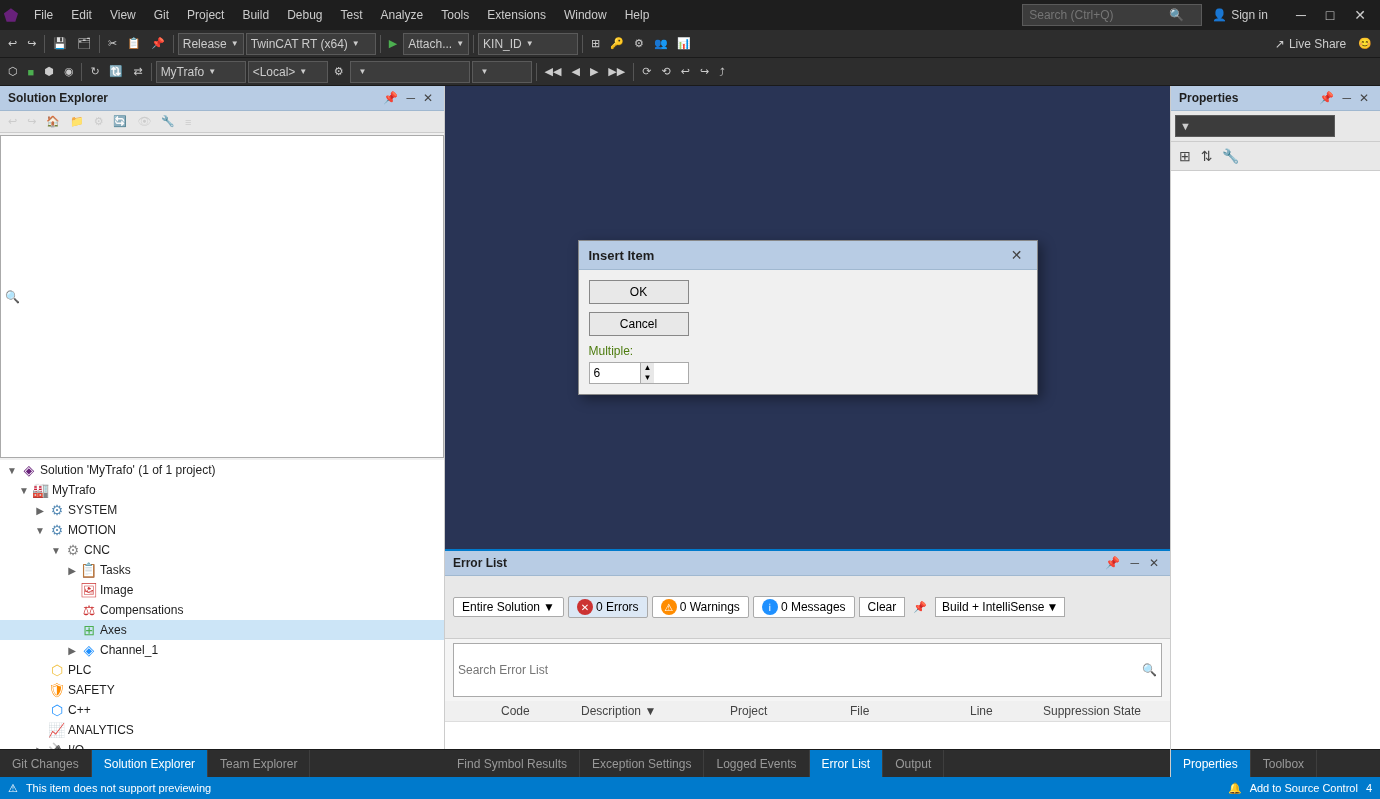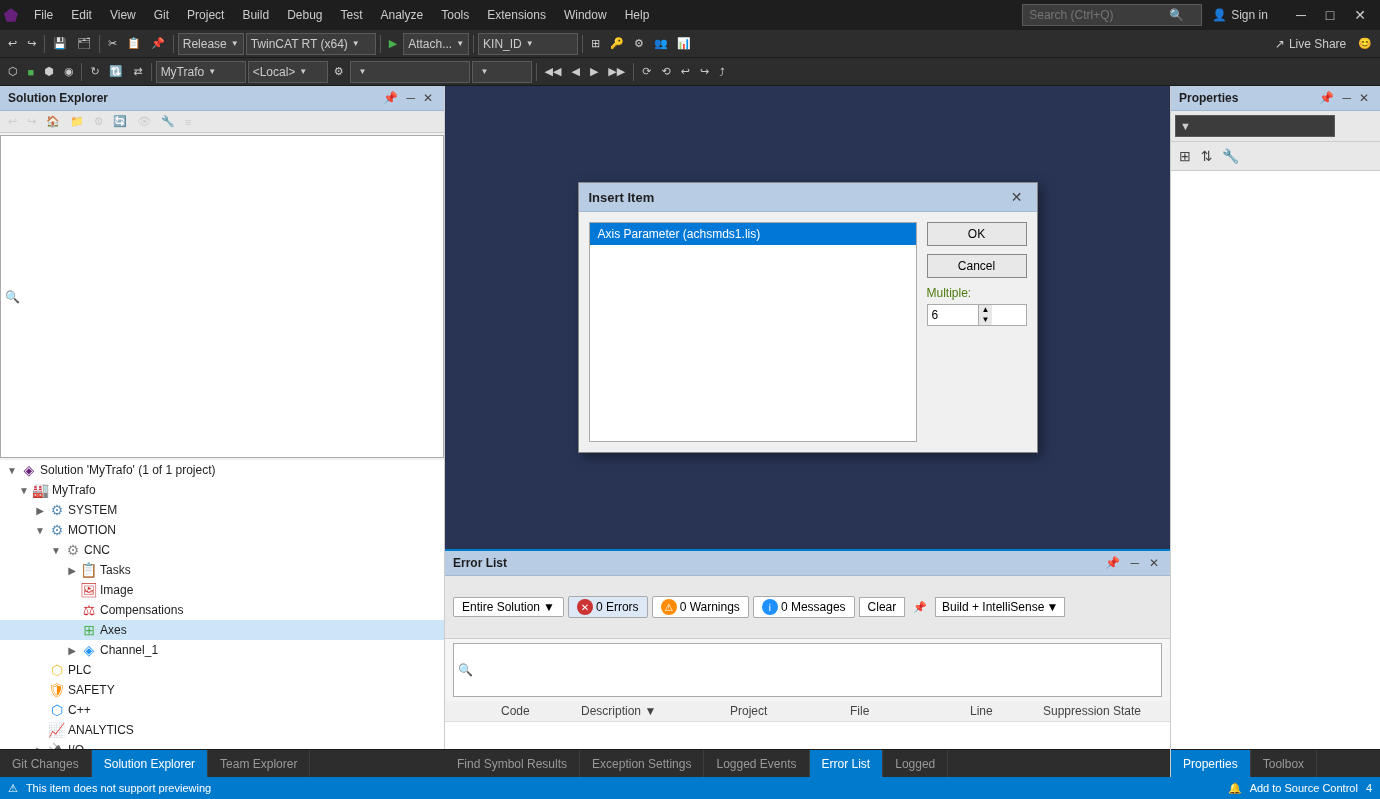--- a/index.html
+++ b/index.html
@@ -361,23 +361,20 @@
 
     <div class="center-area" style="flex:1; position:relative;">
 
       <div class="modal-overlay">
         <div class="modal">
           <div class="modal-header">
             <span class="modal-title">Insert Item</span>
             <span class="modal-close">✕</span>
           </div>
           <div class="modal-body">
-            <div class="modal-list">
-              <div class="modal-list-item selected">Axis Parameter (achsmds1.lis)</div>
-            </div>
             <div class="modal-side">
               <button class="modal-btn primary">OK</button>
               <button class="modal-btn">Cancel</button>
               <div class="modal-multiple">
                 <label>Multiple:</label>
                 <div class="modal-spinner">
                   <input type="text" value="6" style="">
                   <div class="modal-spinner-btns">
                     <button class="spinner-btn">▲</button>
                     <button class="spinner-btn">▼</button>
@@ -417,20 +414,21 @@
           <span>0 Messages</span>
         </div>
         <button class="error-clear-btn">Clear</button>
         <span class="tb-btn">📌</span>
         <div class="build-dropdown">
           <span>Build + IntelliSense</span>
           <span>▼</span>
         </div>
       </div>
       <div class="error-search" style="margin:4px 8px; display:flex; align-items:center; background:white; border:1px solid #aaa; padding:2px 4px;">
+        <input type="text" style="border: none; outline: none; width: 100%; font-size: 12px; color: rgb(102, 102, 102);" placeholder="Search Error List">
         <span>🔍</span>
       </div>
       <div class="error-table">
         <div class="error-table-header">
           <span class="error-col" style="width:40px;"></span>
           <span class="error-col" style="width:80px;">Code</span>
           <span class="error-col" style="flex:1;">
             <span>Description</span>
             <span> ▼</span>
           </span>
@@ -440,21 +438,21 @@
           <span class="error-col" style="width:140px;text-align:center;">Suppression State</span>
         </div>
       </div>
     </div>
 
     <div class="bottom-tabs">
       <span class="bottom-tab">Find Symbol Results</span>
       <span class="bottom-tab">Exception Settings</span>
       <span class="bottom-tab">Logged Events</span>
       <span class="bottom-tab active">Error List</span>
-      <span class="bottom-tab">Logged</span>
+      <span class="bottom-tab">Output</span>
     </div>
   </div>
 
   <div class="properties-panel">
     <div class="panel-header">
       <span class="panel-title">Properties</span>
       <div class="panel-controls">
         <span class="panel-ctrl-btn">📌</span>
         <span class="panel-ctrl-btn">─</span>
         <span class="panel-ctrl-btn">✕</span>

